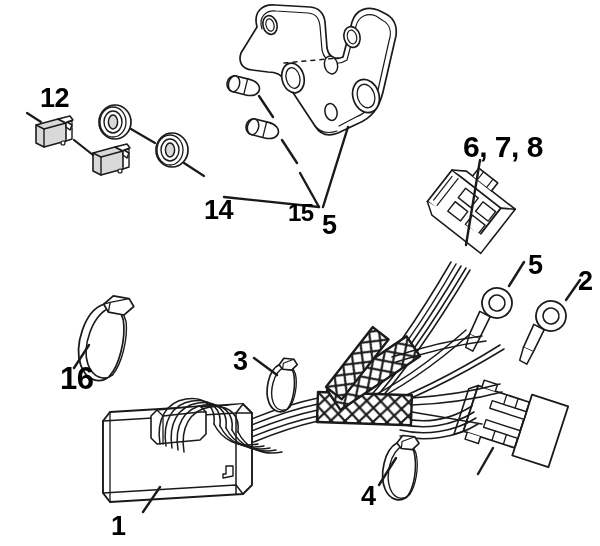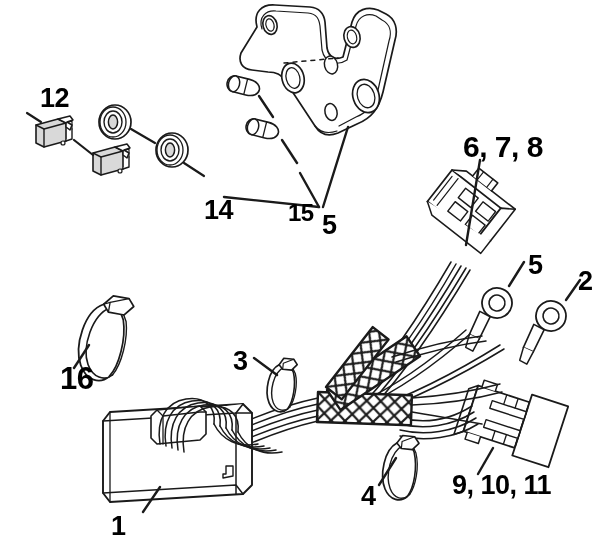--- a/index.html
+++ b/index.html
@@ -397,17 +397,16 @@
   <div class="callout" style="left:528px; top:252px; font-size:27px;">5</div>
 
   <div class="callout" style="left:578px; top:268px; font-size:27px;">2</div>
 
   <div class="callout" style="left:233px; top:348px; font-size:27px;">3</div>
 
   <div class="callout" style="left:60px;  top:363px; font-size:31px;">16</div>
 
   <div class="callout" style="left:361px; top:483px; font-size:27px;">4</div>
 
-  <div class="callout" style="left:452px; top:472px; font-size:27px;">9, 10, 11</div>
 
   <div class="callout" style="left:111px; top:513px; font-size:27px;">1</div>
 
 </div>
 
 </body></html>

